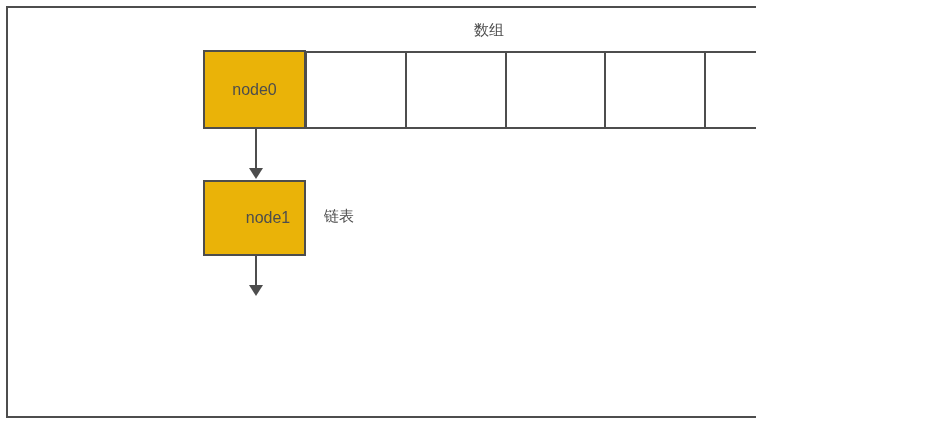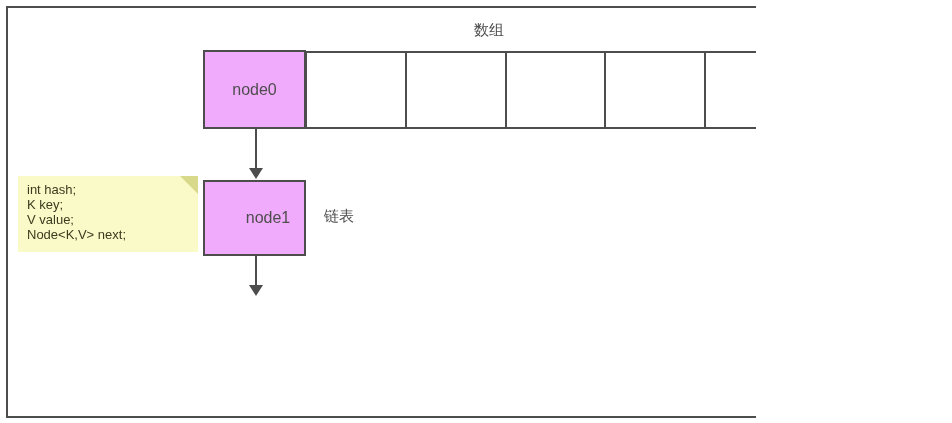--- a/index.html
+++ b/index.html
@@ -57,21 +57,21 @@
     background: #ffffff;
   }
   .array-cell:last-child {
     border-right: none;
   }
 
   
   .node-box {
     position: absolute;
     box-sizing: border-box;
-    background: #f0abfc;
+    background: #eab308;
     border: 2px solid #4d4d4d;
     display: flex;
     align-items: center;
     justify-content: center;
     color: #4d4d4d;
     font-size: 16px;
   }
 
   #node0 { left: 195px; top: 42px;  width: 103px; height: 79px; }
   #node2 { left: 400px; top: 50px;  width: 100px; height: 78px; }
@@ -149,22 +149,15 @@
     <div class="label" id="list-title">链表</div>
 
     <div class="node-box" id="node0">node0</div>
     <div class="node-box" id="node1">node1</div>
 
     <div class="conn-line" id="conn-0-1-line"></div>
     <div class="conn-head" id="conn-0-1-head"></div>
     <div class="conn-line" id="conn-1-3-line"></div>
     <div class="conn-head" id="conn-1-3-head"></div>
 
-    <div id="note">
-      <div id="note-fold"></div>
-      <div id="note-text">int hash;
-K key;
-V value;
-Node&lt;K,V&gt; next;</div>
-    </div>
 
   </div>
 </div>
 
 </body></html>

